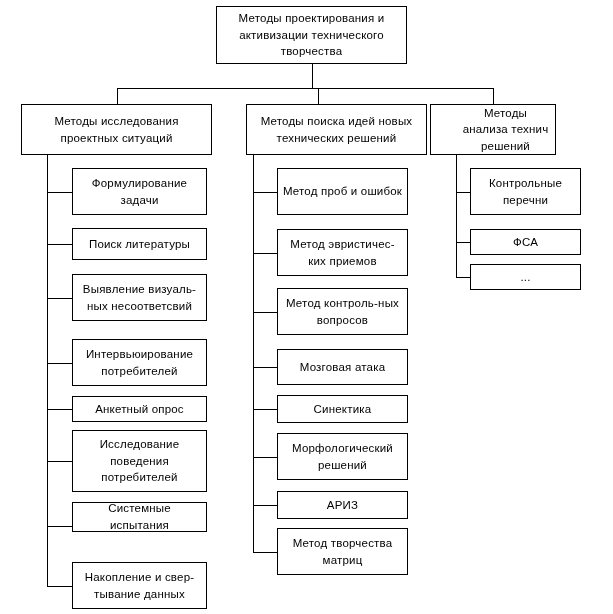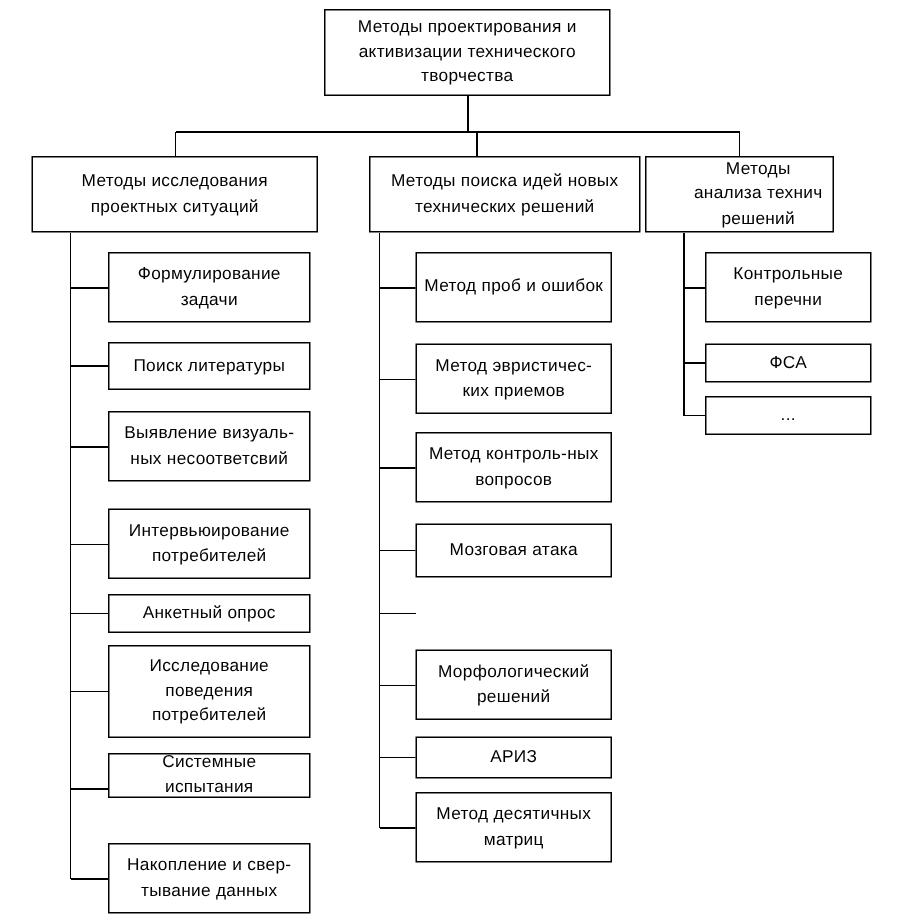--- a/index.html
+++ b/index.html
@@ -115,28 +115,31 @@
     </div>
     <div class="node" style="left: 277px; top: 229px; width: 131px; height: 47px;">
       <span>Метод эвристичес-ких приемов</span>
     </div>
     <div class="node" style="left: 277px; top: 288px; width: 131px; height: 47px;">
       <span>Метод контроль-ных вопросов</span>
     </div>
     <div class="node" style="left: 277px; top: 349px; width: 131px; height: 36px;">
       <span>Мозговая атака</span>
     </div>
+    <div class="node" style="left: 277px; top: 395px; width: 131px; height: 28px;">
+      <span>Синектика</span>
+    </div>
     <div class="node" style="left: 277px; top: 433px; width: 131px; height: 47px;">
       <span>Морфологический решений</span>
     </div>
     <div class="node" style="left: 277px; top: 491px; width: 131px; height: 28px;">
       <span>АРИЗ</span>
     </div>
     <div class="node" style="left: 277px; top: 528px; width: 131px; height: 47px;">
-      <span>Метод десятичных матриц</span>
+      <span>Метод творчества матриц</span>
     </div>
     <div class="node" style="left: 430px; top: 104px; width: 126px; height: 51px; padding-left: 29px;">
       <span>Методы анализа технич решений</span>
     </div>
     <div class="node" style="left: 470px; top: 168px; width: 111px; height: 47px;">
       <span>Контрольные перечни</span>
     </div>
     <div class="node" style="left: 470px; top: 229px; width: 111px; height: 26px;">
       <span>ФСА</span>
     </div>

